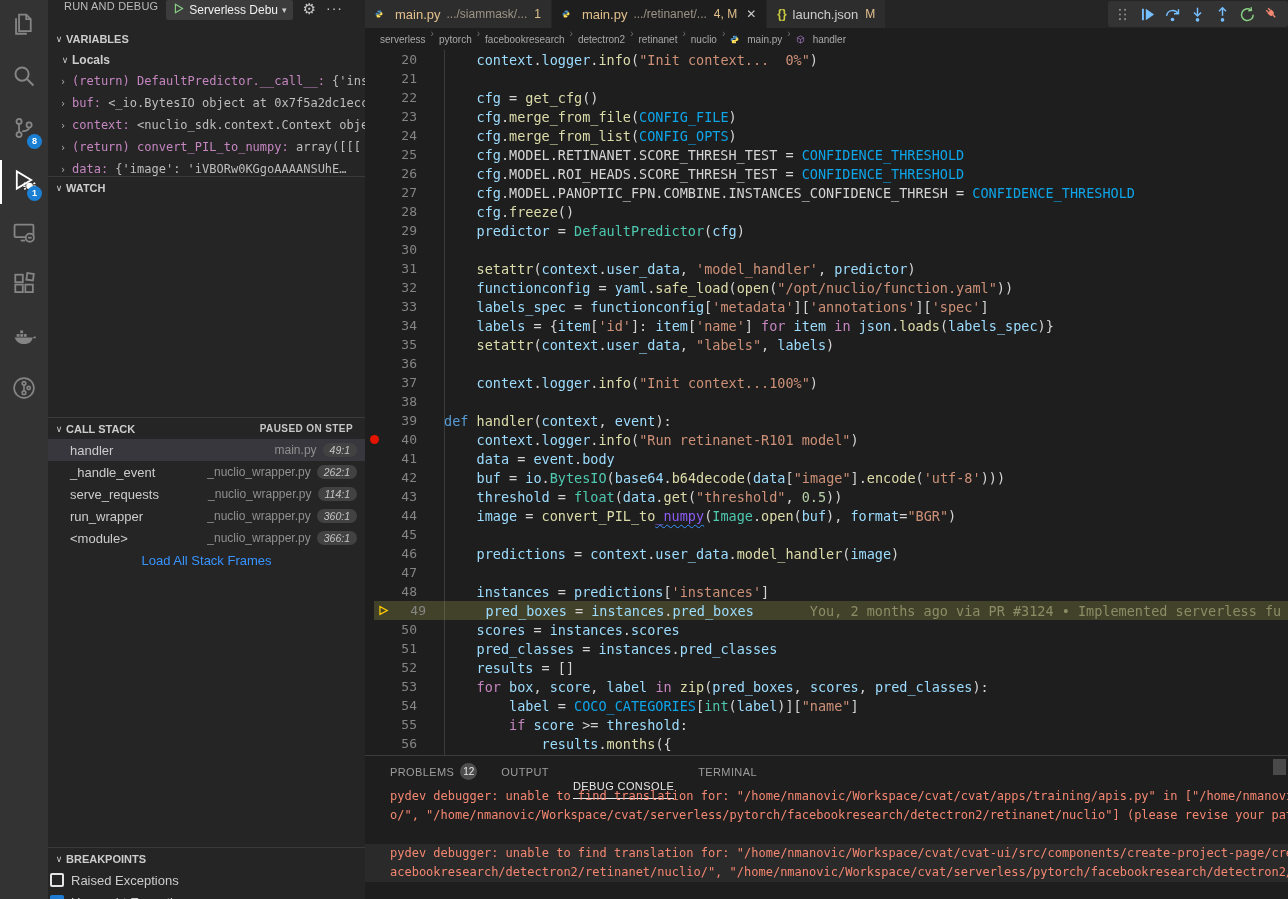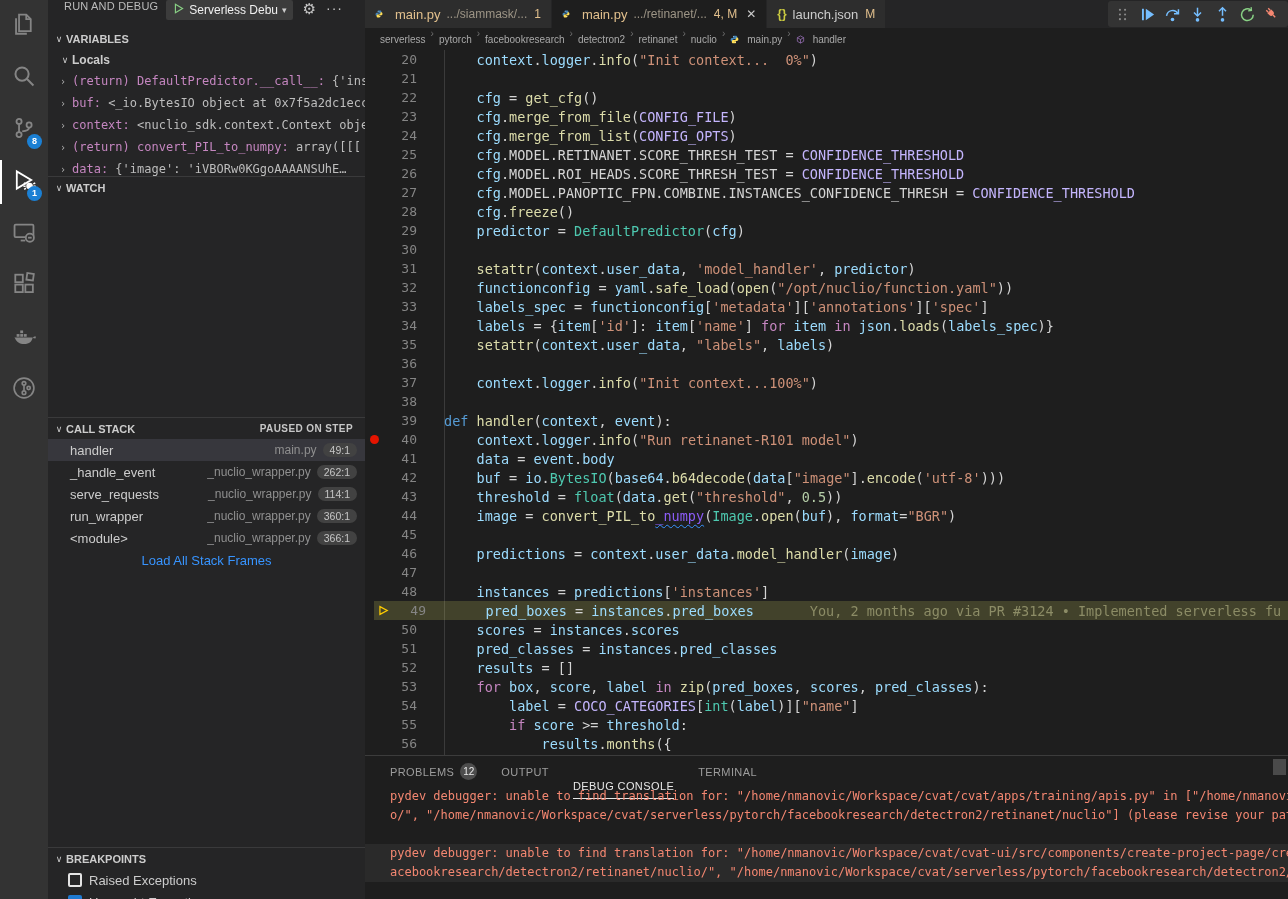--- a/index.html
+++ b/index.html
@@ -35,24 +35,24 @@
   .tree-row .twist { width:12px; color:#b0b0b0; font-size:10px; flex:0 0 12px; }
   .vname { color:#c586c0; }
   .vval { color:#bdbdbd; }
   .sec-watch { flex:0 0 241px; }
   .sec-stack { flex:1 1 auto; overflow:hidden; }
   .sec-h .status { margin-left:auto; padding-right:12px; font-size:10px; font-weight:bold; color:#c7c7c7; letter-spacing:.4px; }
   .frame { height:22px; display:flex; align-items:center; padding:0 8px 0 22px; font-size:13px; cursor:pointer; }
   .frame.selected { background:#37373d; }
   .frame .fn { color:#cccccc; white-space:nowrap; }
   .frame .file { margin-left:auto; color:#8f8f8f; font-size:12px; white-space:nowrap; }
-  .frame .pos { margin-left:6px; background:#424242; border-radius:9px; padding:1px 7px; font-size:10.5px; color:#c5c5c5; }
+  .frame .pos { margin-left:6px; background:#424242; border-radius:9px; padding:1px 7px; font-size:10.5px; color:#c5c5c5;font-style:italic; }
   .stack-link { height:22px; display:flex; align-items:center; justify-content:center; color:#3794ff; font-size:13px; cursor:pointer; }
   .sec-bp { flex:0 0 52px; overflow:hidden; }
-  .bp-row { height:22px; display:flex; align-items:center; padding-left:20px; gap:7px; font-size:13px; color:#cccccc; cursor:pointer; }
+  .bp-row { height:22px; display:flex; align-items:center; padding-left:2px; gap:7px; font-size:13px; color:#cccccc; cursor:pointer; }
   .cb { width:14px; height:14px; border-radius:2px; flex:0 0 14px; }
   .cb.unchecked { border:2.5px solid #e4e4e4; background:transparent; }
   .cb.checked { background:#1f7ad1; color:#fff; font-size:11px; line-height:14px; text-align:center; }
 
   
   .main { position:absolute; left:365px; top:0; width:923px; height:899px; background:#1e1e1e; }
   .tabbar { position:absolute; left:0; top:0; width:923px; height:28px; background:#252526; display:flex; }
   .tab { height:28px; display:flex; align-items:center; padding:0 10px; background:#2d2d2d; border-right:1px solid #252526; cursor:pointer; white-space:nowrap; }
   .tab.active { background:#1e1e1e; }
   .tab svg { width:14px; height:14px; margin-right:6px; }
@@ -77,21 +77,21 @@
   .crow { position:relative; height:19px; display:flex; align-items:center; }
   .crow.current { background:rgba(255,255,110,.16);margin-left:9px; }
   .glyph { width:18px; flex:0 0 18px; display:flex; align-items:center; justify-content:center; }
   .glyph .bpdot { width:9px; height:9px; border-radius:50%; background:#e51400; }
   .glyph svg { width:13px; height:13px; }
   .lnum { width:34px; flex:0 0 34px; text-align:right; color:#858585; font-size:13px; }
   .ccode { margin-left:27px; white-space:pre; }
   .blame { color:#8c8c66; padding-left:56px; white-space:pre; }
   .tk-o{color:#d4d4d4} .tk-v{color:#9cdcfe} .tk-f{color:#dcdcaa} .tk-c{color:#4ec9b0}
   .tk-k{color:#569cd6} .tk-ctl{color:#c586c0} .tk-s{color:#ce9178} .tk-n{color:#b5cea8}
-  .tk-C{color:#c4b5fd} .tk-p{color:#d4d4d4}
+  .tk-C{color:#0ea5e9} .tk-p{color:#d4d4d4}
   .tk-fq{color:#8b5cf6; text-decoration:underline wavy #3794ff 1px; text-underline-offset:3px;}
 
   
   .panel { position:absolute; left:0; top:755px; width:923px; height:144px; background:#1e1e1e; border-top:1px solid #3c3c3c; }
   .ptabs { height:31px; display:flex; align-items:center; gap:24px; padding-left:25px; }
   .ptab { font-size:11px; letter-spacing:.4px; color:#9d9d9d; display:flex; align-items:center; gap:6px; padding:7px 0 6px 0; cursor:pointer; border-bottom:1.5px solid transparent; }
   .ptab.active { color:#e7e7e7; border-bottom-color:#e7e7e7;margin-top:28px; }
   .ptab .pbadge { background:#4d4d4d; color:#eaeaea; min-width:17px; height:17px; border-radius:50%; font-size:10px; line-height:17px; text-align:center; letter-spacing:0; }
   .pbody { position:relative; overflow:hidden; height:112px; }
   .cblock { padding:0; }

